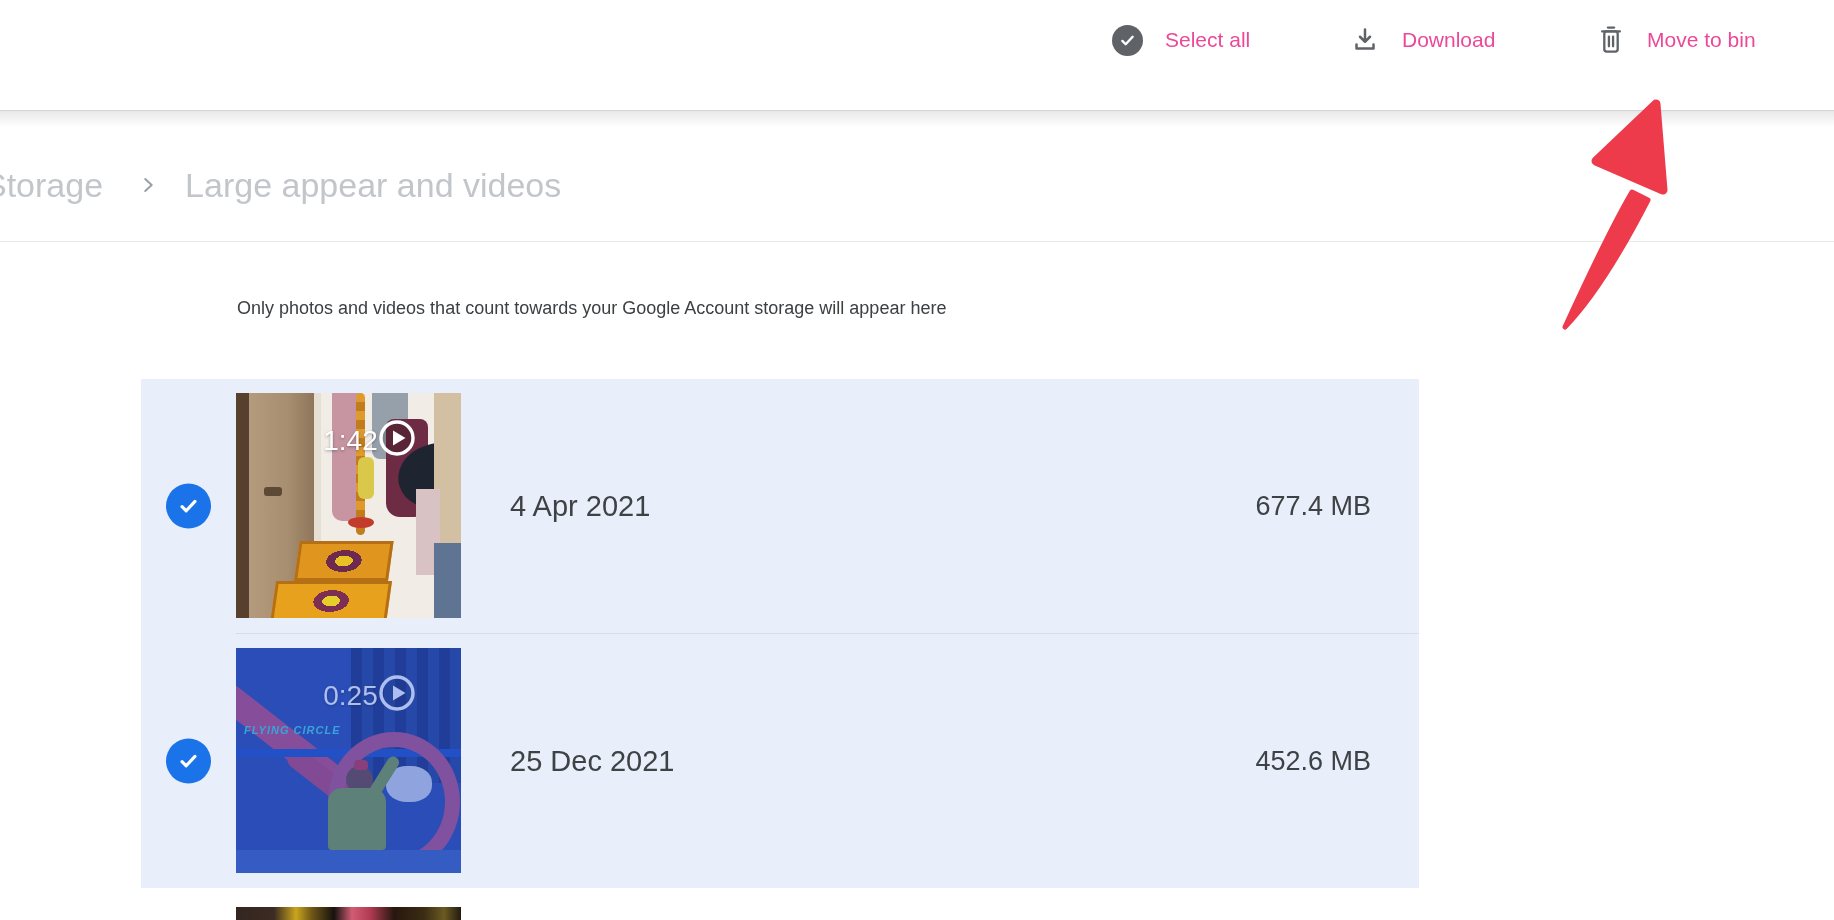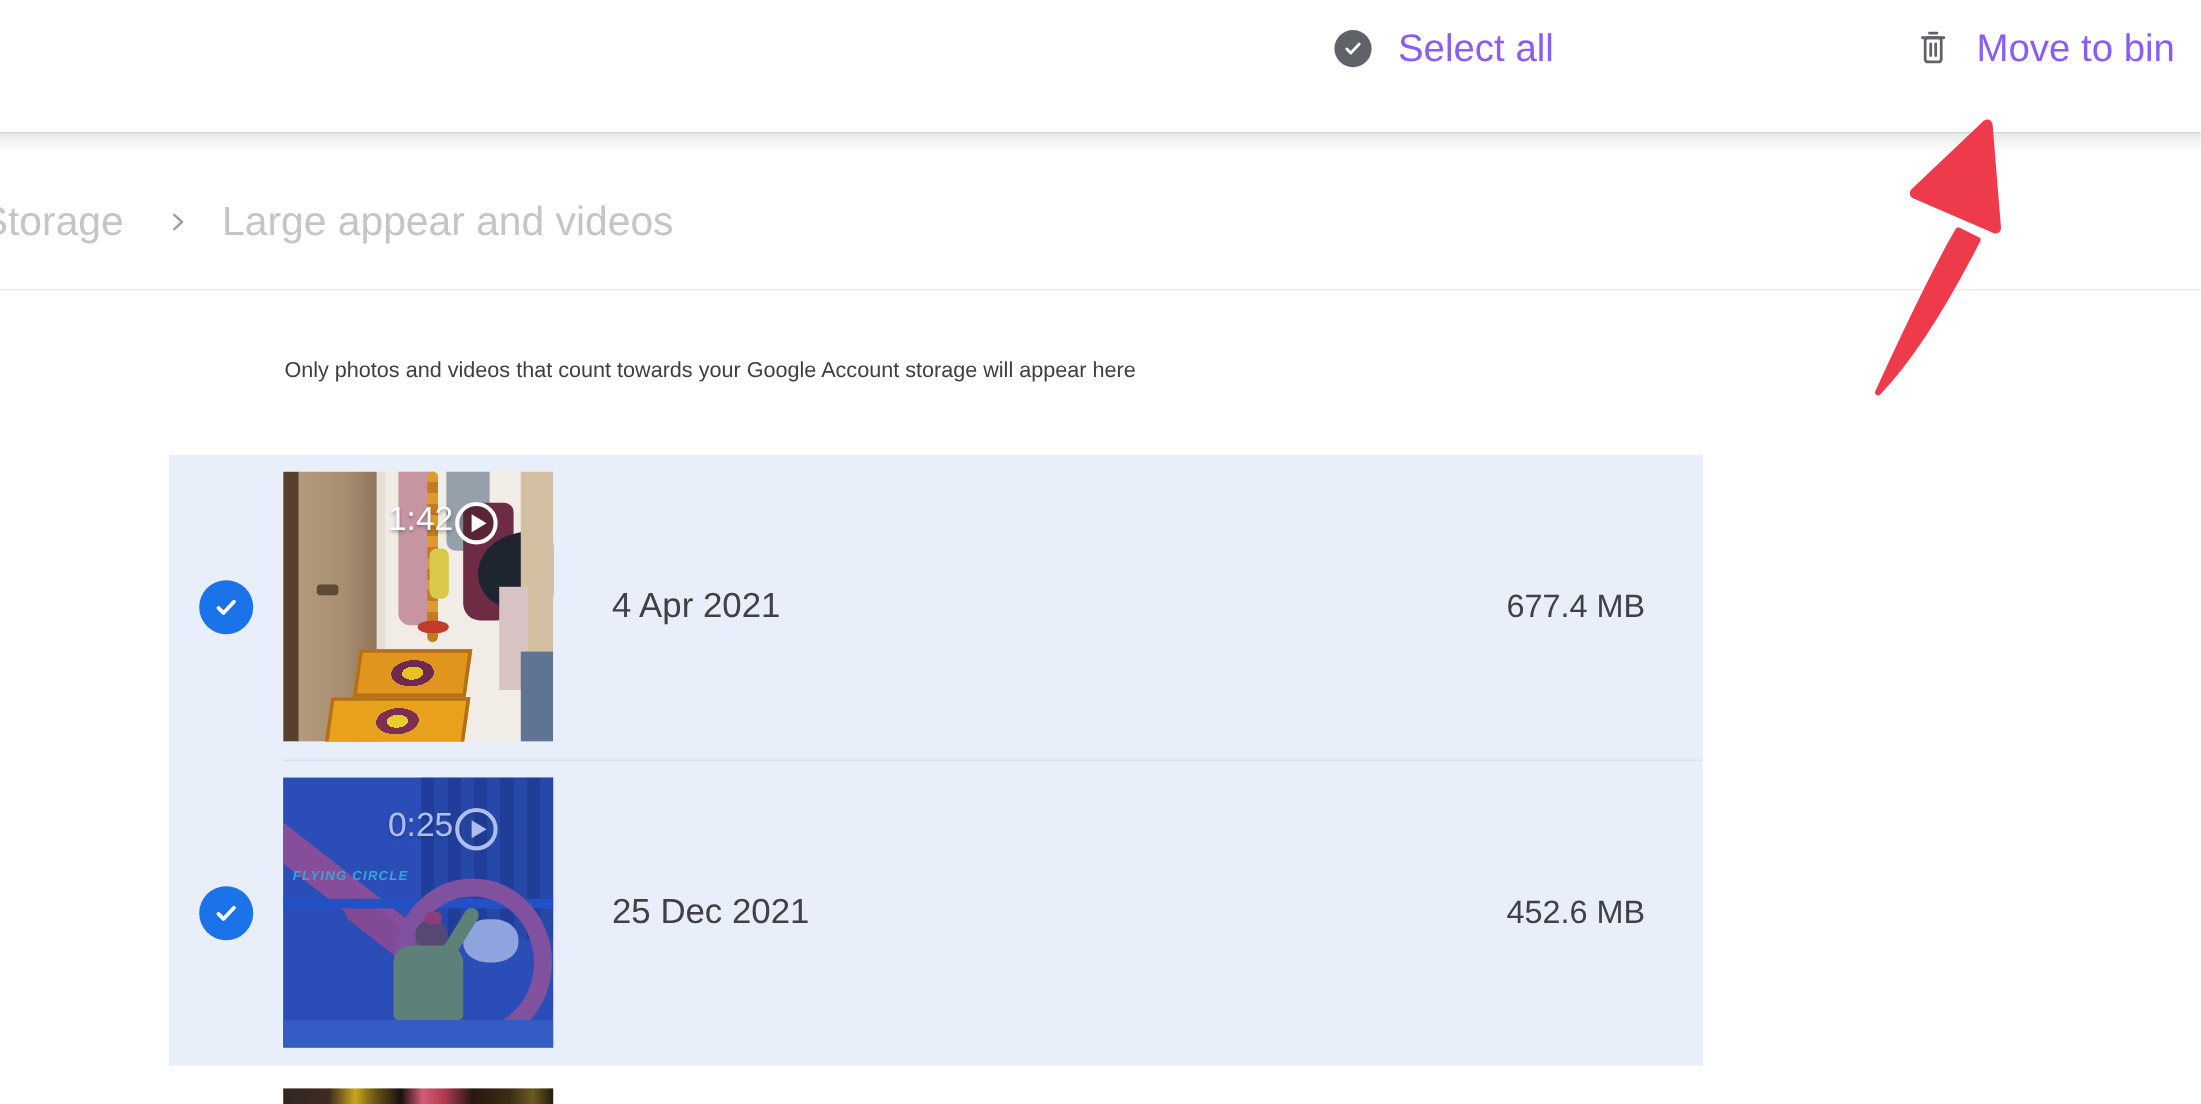--- a/index.html
+++ b/index.html
@@ -2,21 +2,21 @@
 <html><head>
 <meta charset="utf-8">
 <style>
   * { margin:0; padding:0; box-sizing:border-box; }
   html,body { width:1834px; height:920px; background:#fff; font-family:"Liberation Sans", sans-serif; }
   .screen { position:relative; width:1834px; height:920px; overflow:hidden; background:#fff; }
 
   
   .toolbar { position:absolute; left:0; top:0; width:100%; height:110px; background:#fff; }
   .tb-item { position:absolute; top:0; height:80px; display:flex; align-items:center; gap:22px;
-             font-size:32px; color:#8b5cf6; cursor:pointer; background:none; border:none;
+             font-size:21px; color:#ec4899; cursor:pointer; background:none; border:none;
              font-family:"Liberation Sans", sans-serif; }
   .tb-select  { left:1112px; }
   .tb-down    { left:1350px; }
   .tb-bin     { left:1597px; }
   .sel-circle { width:31px; height:31px; border-radius:50%; background:#5f6368;
                 display:flex; align-items:center; justify-content:center; }
   .header-line { position:absolute; left:0; top:110px; width:100%; height:1px; background:#d4d5d7; }
   .header-shadow { position:absolute; left:0; top:111px; width:100%; height:16px;
                    background:linear-gradient(rgba(0,0,0,0.09), rgba(0,0,0,0)); }
 
@@ -37,21 +37,21 @@
   .row-1 { top:0; }
   .row-2 { top:255px; height:254px; }
   .row-divider { position:absolute; left:95px; right:0; top:254px; height:1px; background:#d8dce7; }
 
   .check-circle { position:absolute; left:25px; top:50%; transform:translateY(-50%);
                   width:45px; height:45px; border-radius:50%; background:#1a73e8;
                   display:flex; align-items:center; justify-content:center; cursor:pointer; }
 
   .thumb { position:absolute; left:95px; top:14px; width:225px; height:225px; overflow:hidden; }
   .thumb-overlay-row { position:absolute; left:0; right:0; top:24px; height:40px;
-                       display:flex; align-items:flex-start; justify-content:center; gap:0;
+                       display:flex; align-items:flex-end; justify-content:center; gap:0;
                        padding-left:42px; z-index:5; }
   .duration { color:#fff; font-size:28px; text-shadow:0 1px 3px rgba(0,0,0,0.35); }
   .play-btn { width:38px; height:38px; cursor:pointer; }
 
   .row-date { position:absolute; left:369px; top:50%; transform:translateY(-50%);
               font-size:29px; color:#3f4245; }
   .row-size { position:absolute; right:48px; top:50%; transform:translateY(-50%);
               font-size:27px; color:#3f4245; }
 
   
@@ -122,20 +122,29 @@
   <div class="toolbar">
     <button class="tb-item tb-select">
       <span class="sel-circle">
         <svg width="19" height="19" viewBox="0 0 24 24">
             <path d="M5.5 12.5l4.2 4.2 8.8-9.4" fill="none" stroke="#ffffff" stroke-width="3" stroke-linecap="round" stroke-linejoin="round"></path>
           </svg>
       </span>
       <span>Select all</span>
     </button>
 
+    <button class="tb-item tb-down">
+      <span>
+        <svg width="30" height="30" viewBox="0 0 24 24">
+            <path d="M12 3.5v9.2M8 9.4l4 4 4-4" fill="none" stroke="#5f6368" stroke-width="2" stroke-linecap="round" stroke-linejoin="round"></path>
+            <path d="M5.2 15.5v3.3h13.6v-3.3" fill="none" stroke="#5f6368" stroke-width="2" stroke-linecap="round" stroke-linejoin="round"></path>
+          </svg>
+      </span>
+      <span>Download</span>
+    </button>
 
     <button class="tb-item tb-bin">
       <span>
         <svg width="28" height="30" viewBox="0 0 24 26">
             <path d="M9.3 2.2h5.4" fill="none" stroke="#5f6368" stroke-width="2" stroke-linecap="round"></path>
             <path d="M4.3 5.6h15.4" fill="none" stroke="#5f6368" stroke-width="2" stroke-linecap="round"></path>
             <rect x="6.2" y="5.6" width="11.6" height="17.5" rx="2" fill="none" stroke="#5f6368" stroke-width="2"></rect>
             <path d="M10.2 10v8.5M13.8 10v8.5" fill="none" stroke="#5f6368" stroke-width="2" stroke-linecap="round"></path>
           </svg>
       </span>

